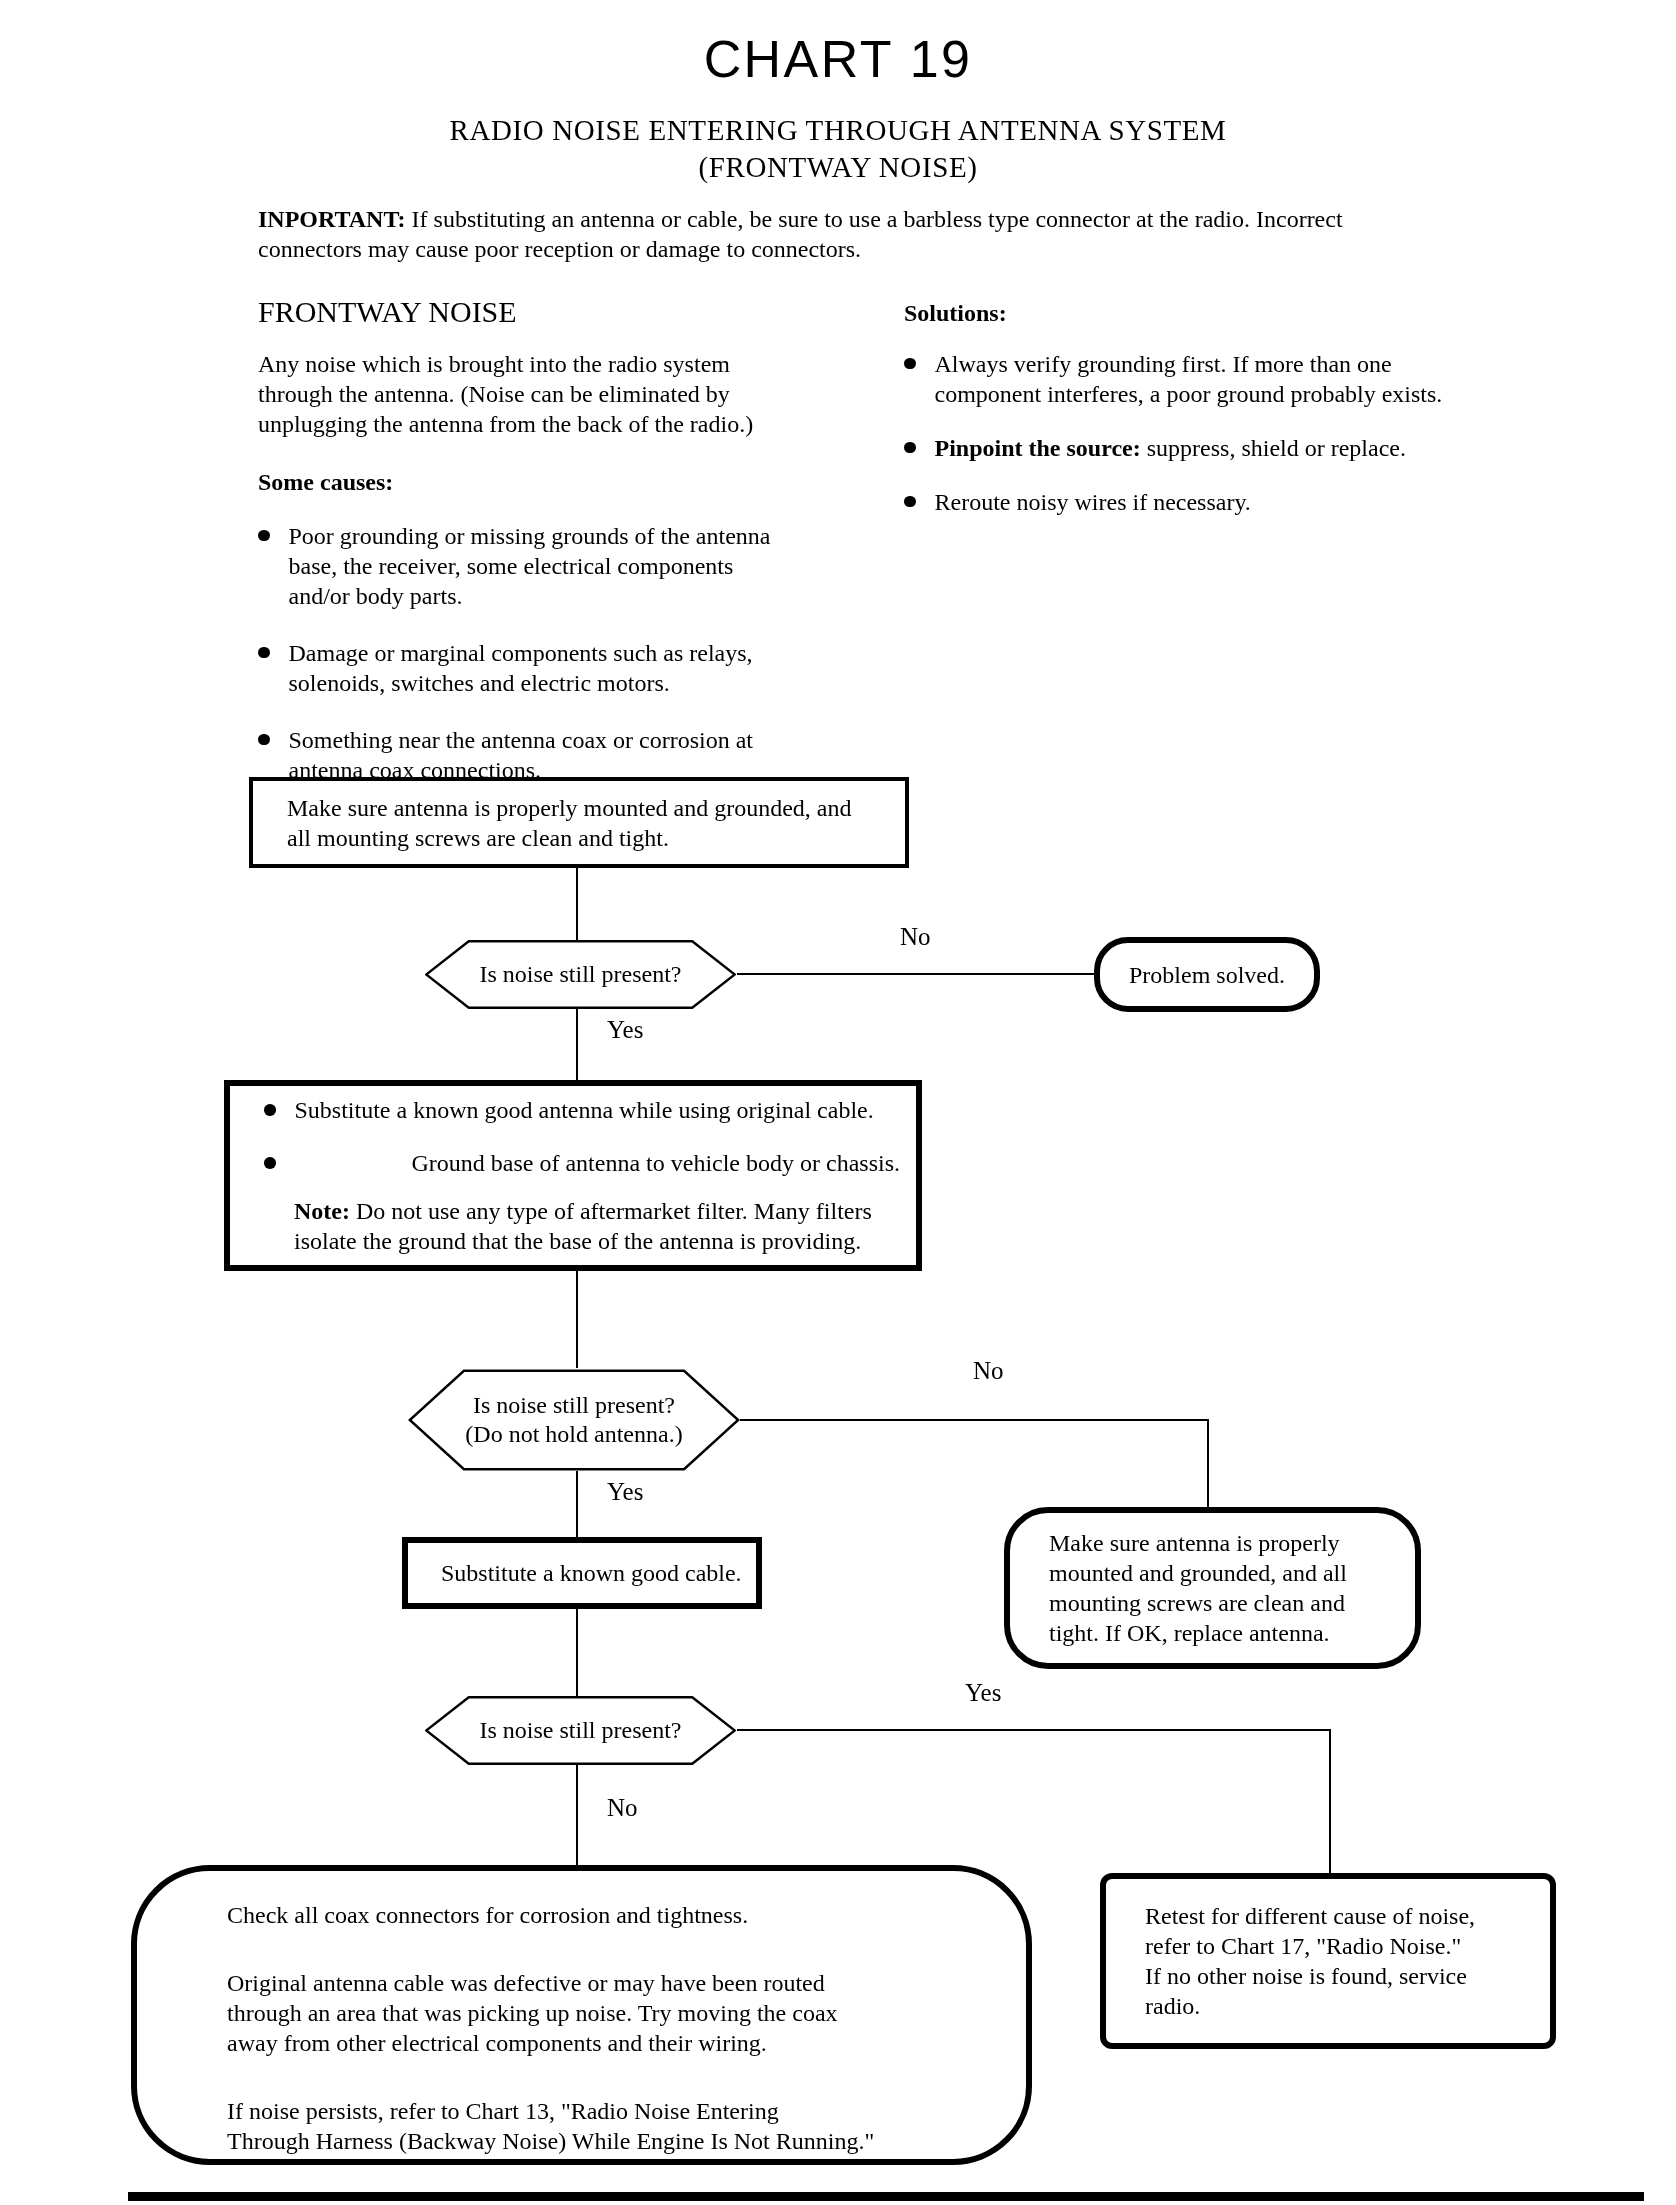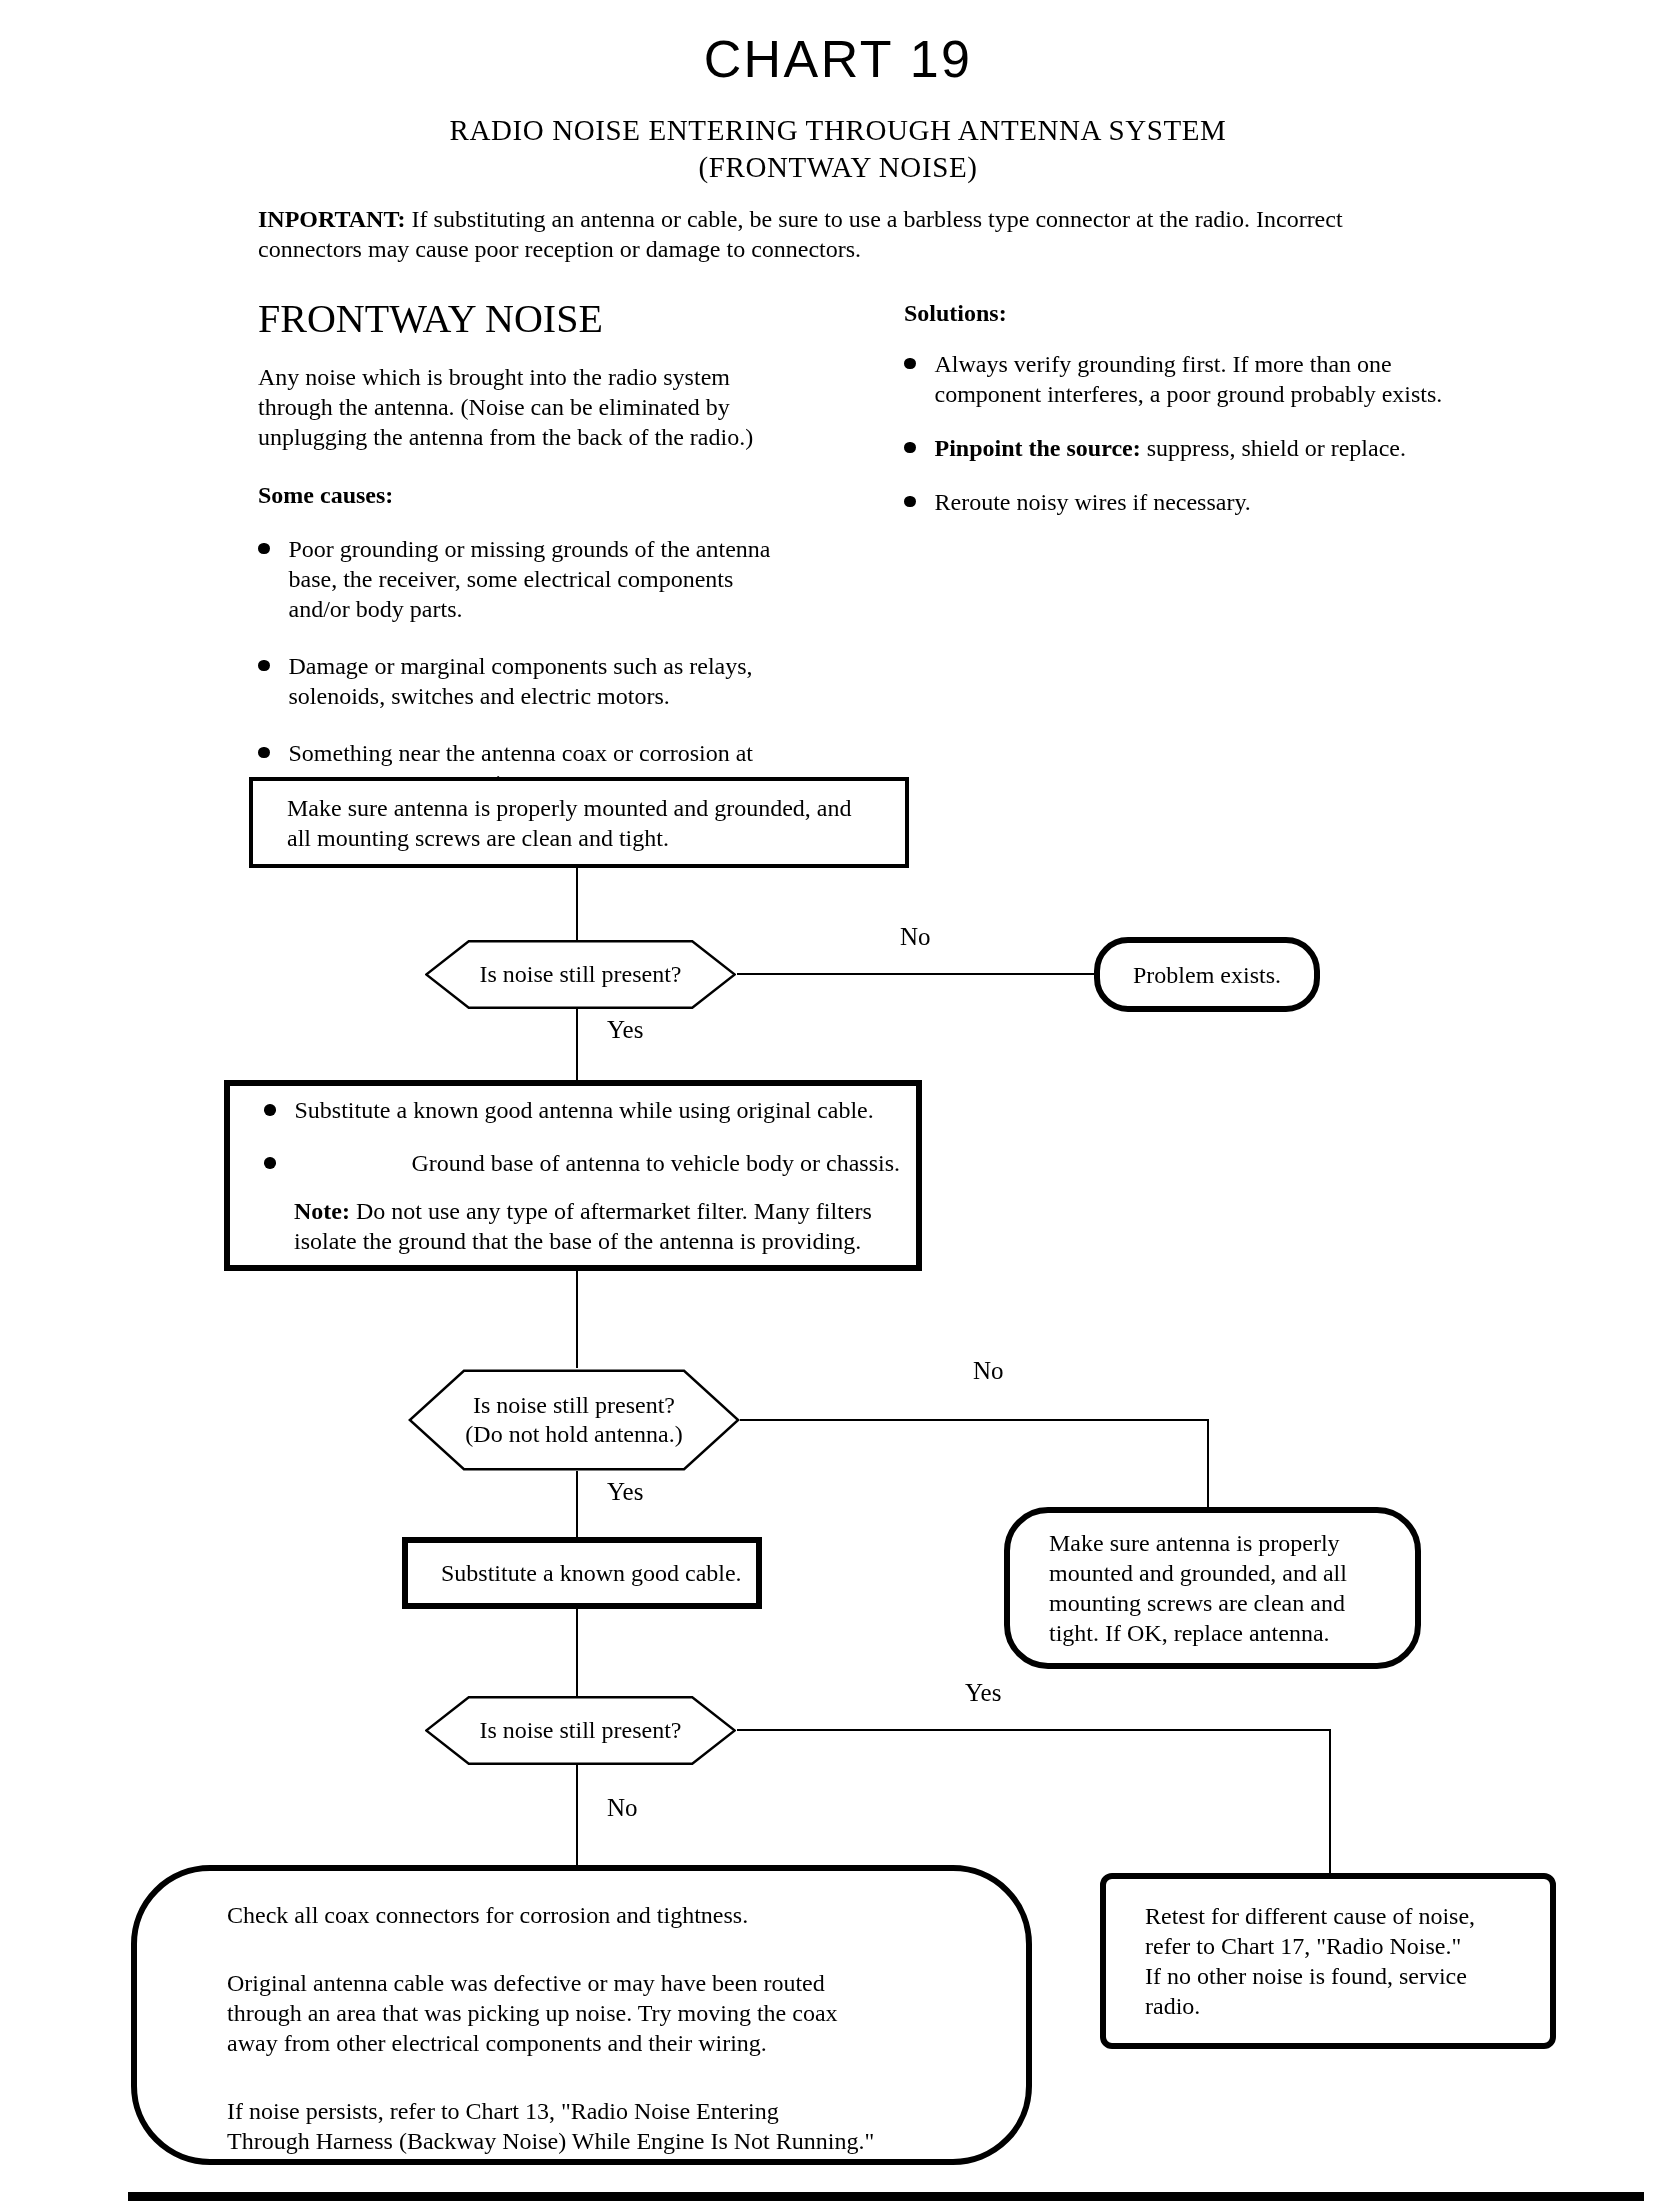--- a/index.html
+++ b/index.html
@@ -5,21 +5,21 @@
   html,body{margin:0;padding:0;background:#ffffff;}
   body{width:1676px;height:2205px;font-family:"Liberation Serif","DejaVu Serif",serif;color:#000;}
   .page{position:relative;width:1676px;height:2205px;background:#fff;overflow:hidden;}
   .abs{position:absolute;}
   .ctr{left:0;width:1676px;text-align:center;}
   .title{font-family:"Liberation Sans","DejaVu Sans",sans-serif;font-size:52px;letter-spacing:2.4px;}
   .sub{font-size:29px;letter-spacing:0.6px;}
   .body-text{font-size:24px;line-height:30px;}
   .lead{font-weight:bold;}
   .preline{white-space:pre-line;}
-  .colhead{font-size:40px;}
+  .colhead{font-size:30px;}
   .bold{font-weight:bold;}
   .brow{display:flex;align-items:flex-start;}
   .dot{width:11.5px;height:11.5px;border-radius:50%;background:#000;flex:none;margin-top:9px;}
   .btxt{margin-left:19px;}
   .mt{margin-top:28px;}
   .flow-box{box-sizing:border-box;background:#fff;border:4.9px solid #000;display:flex;flex-direction:column;justify-content:center;}
   .thick{border-width:6px;}
   .capsule{box-sizing:border-box;background:#fff;border:6.7px solid #000;display:flex;flex-direction:column;justify-content:center;}
   .vline,.hline{background:#000;}
   .lbl{font-size:25px;}
@@ -91,21 +91,21 @@
     <svg class="hex-svg" viewBox="0 0 512 114" preserveAspectRatio="none">
       <polygon points="72,2 440,2 510,57 440,112 72,112 2,57" fill="#ffffff" stroke="#000000" stroke-width="4"></polygon>
     </svg>
     <div class="hex-text">Is noise still present?</div>
   </div>
 
   <div class="abs hline" style="left:737px;top:973px;width:357px;height:1.8px;"></div>
   <div class="abs lbl" style="left:900px;top:923px;">No</div>
 
   <div class="abs capsule" style="left:1094px;top:937px;width:226px;height:75px;border-radius:34px;text-align:center;">
-    <div class="body-text">Problem exists.</div>
+    <div class="body-text">Problem solved.</div>
   </div>
 
   <div class="abs lbl" style="left:607px;top:1016px;">Yes</div>
   <div class="abs vline" style="left:576px;top:1009px;width:1.8px;height:71px;"></div>
 
   <div class="abs flow-box thick" style="left:224px;top:1080px;width:698px;height:191px;padding-left:34px;padding-right:16px;">
     <div class="brow body-text">
       <span class="dot"></span>
       <span class="btxt">Substitute a known good antenna while using original cable.</span>
     </div>

